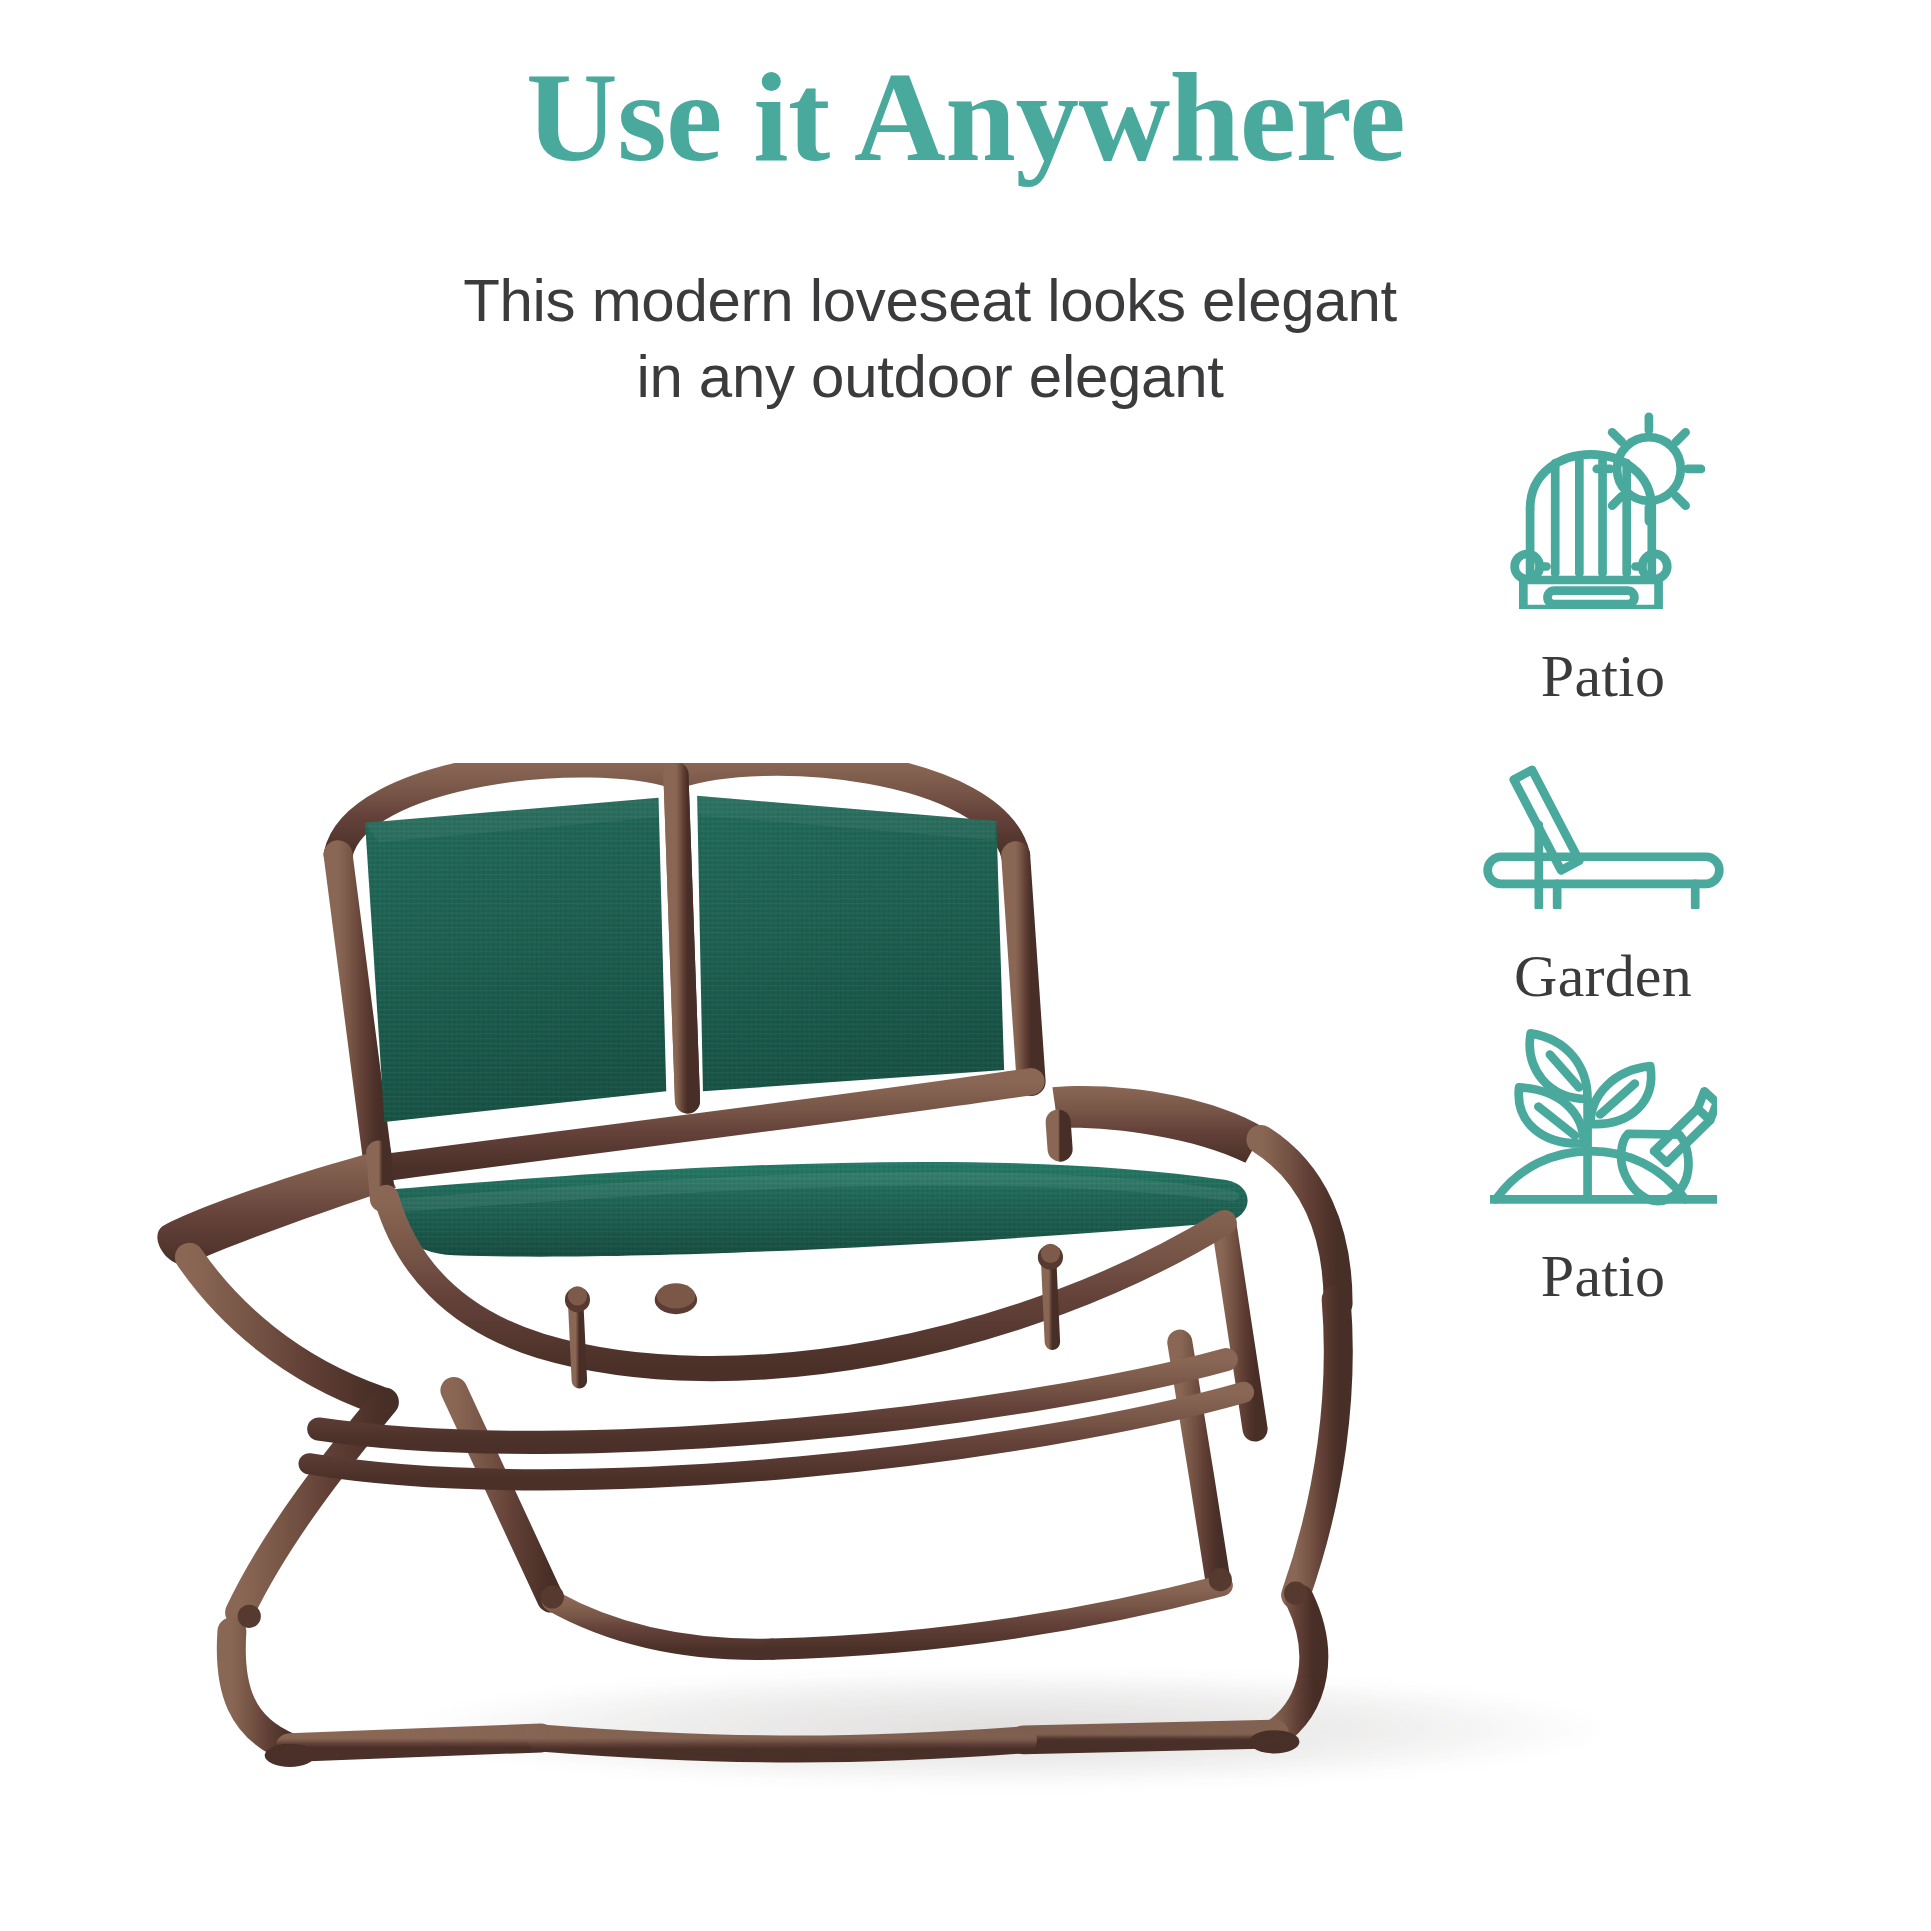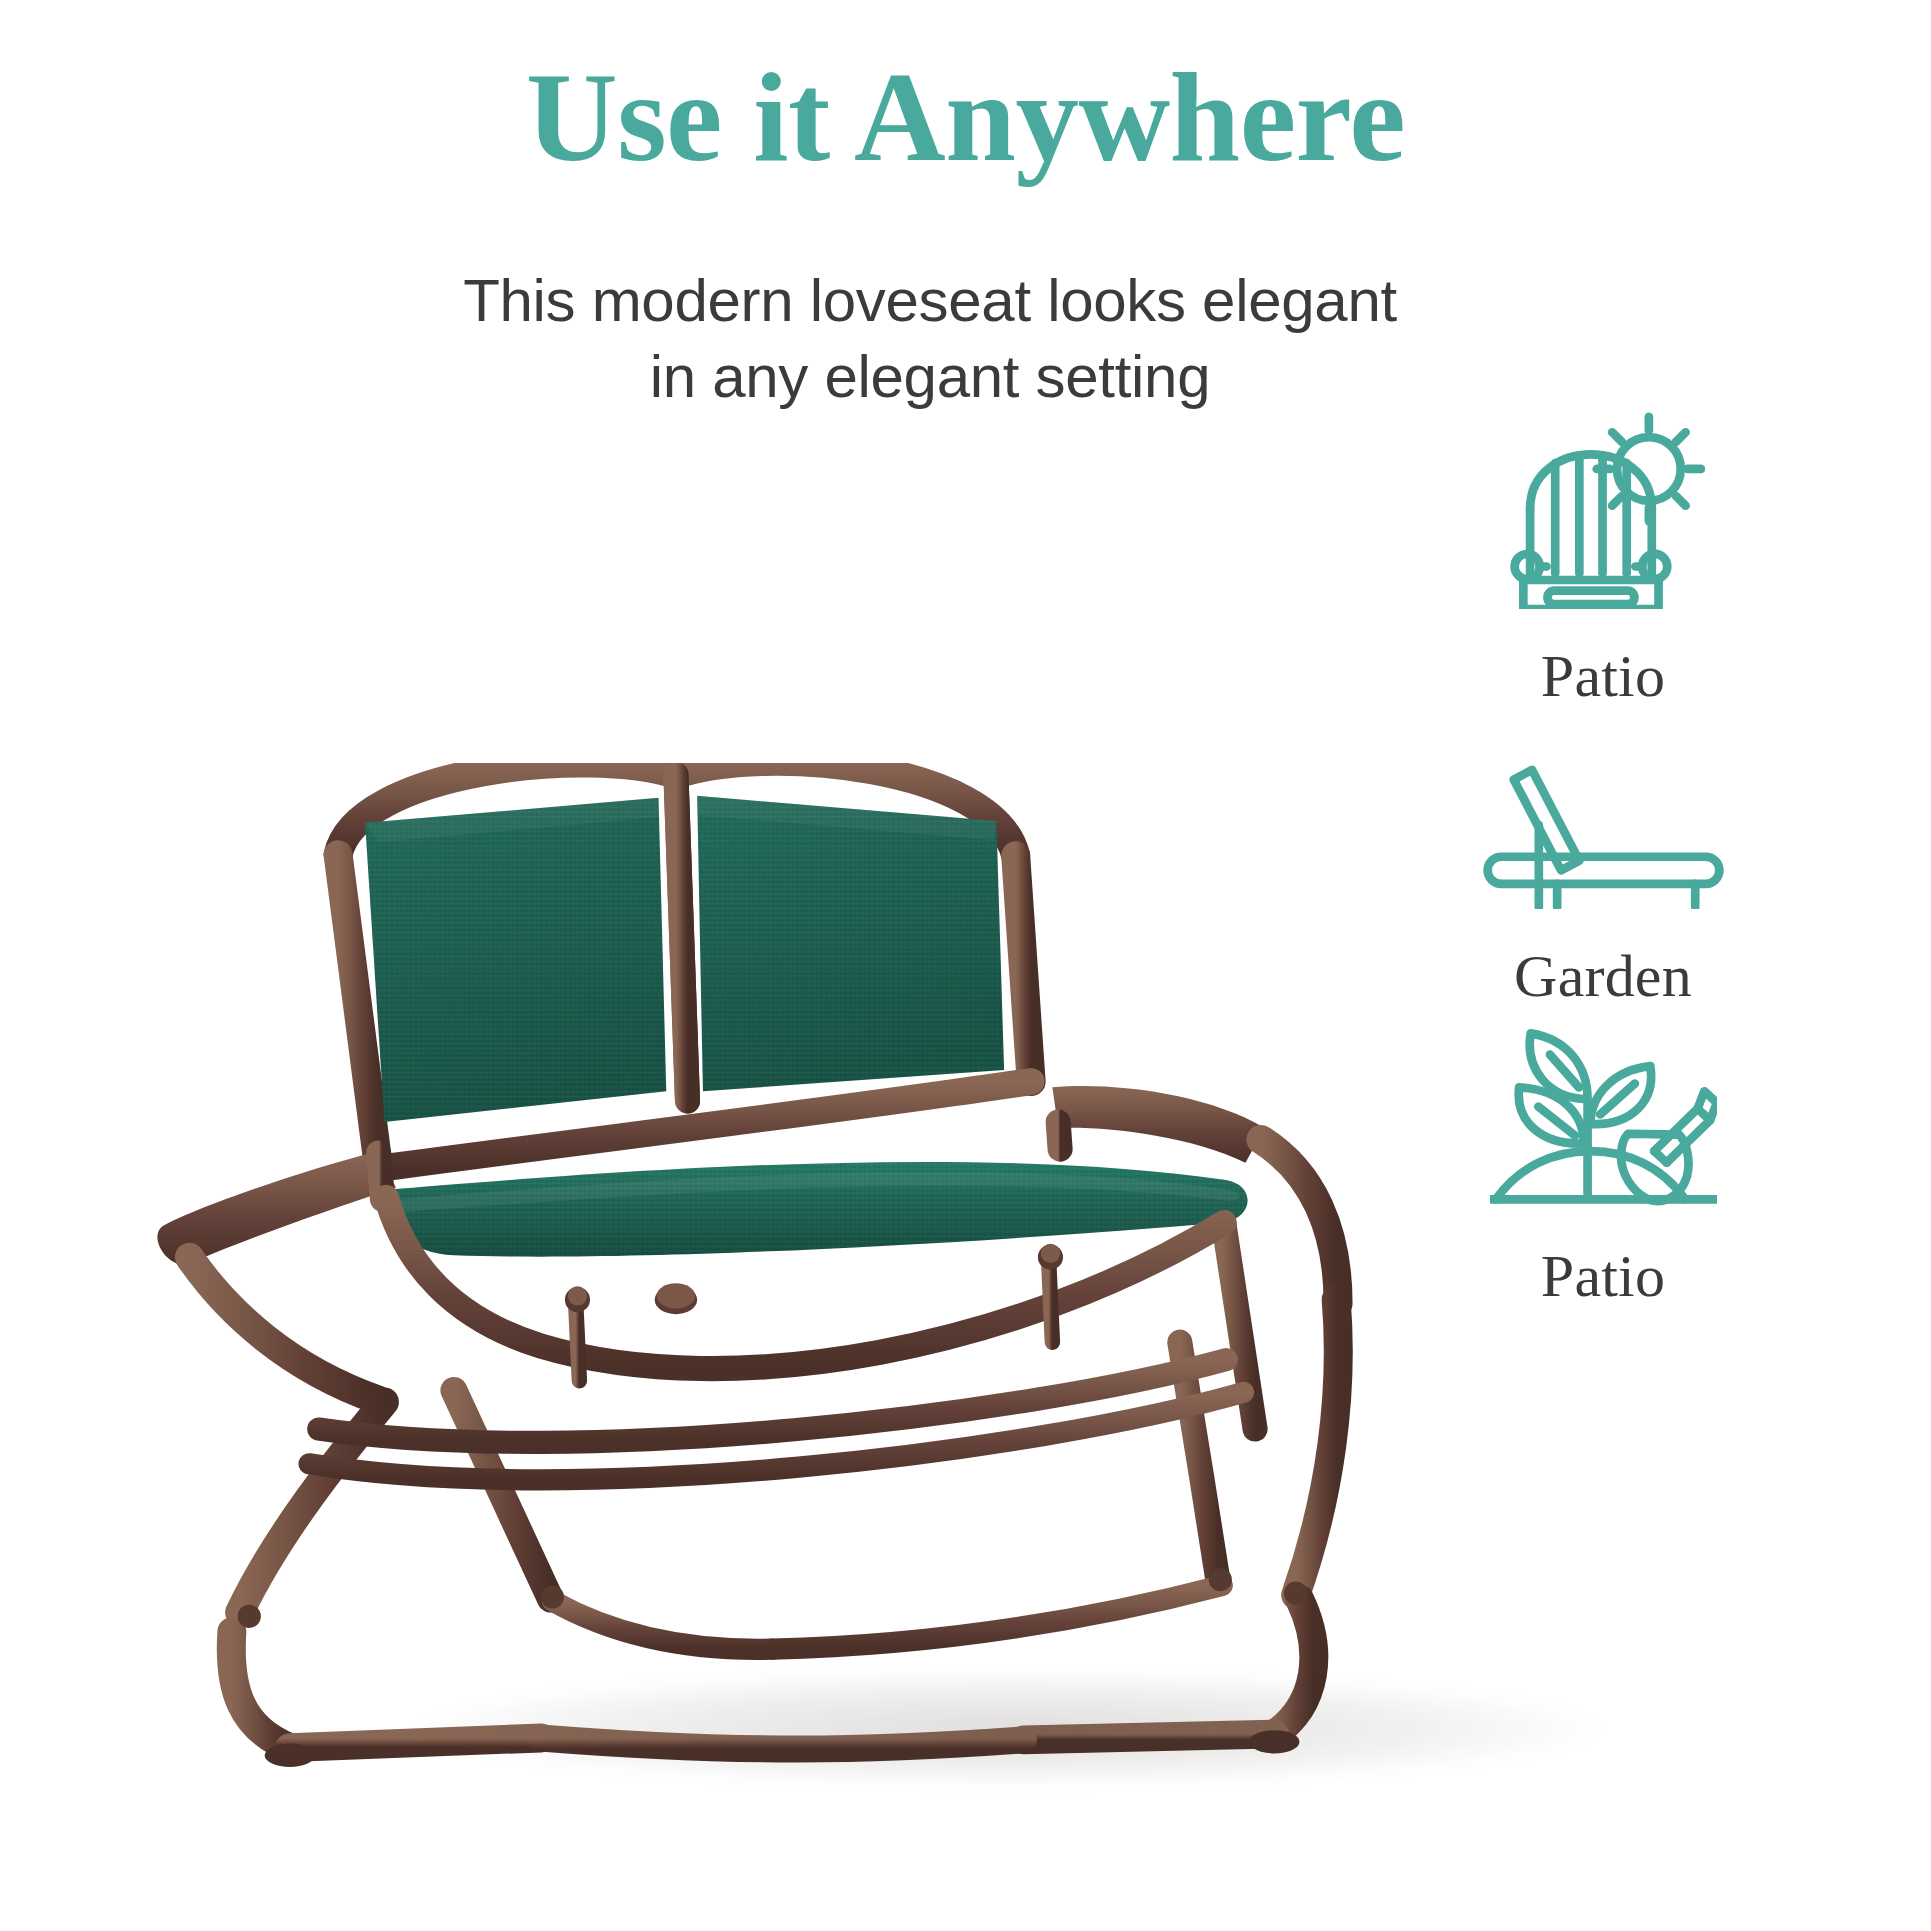--- a/index.html
+++ b/index.html
@@ -113,21 +113,21 @@
 </style>
 </head>
 <body>
 
 <div class="page">
 
   <div class="headline">Use it Anywhere</div>
 
   <div class="subtitle">
     <span class="l1">This modern loveseat looks elegant</span>
-    <span class="l2">in any elegant setting</span>
+    <span class="l2">in any outdoor elegant</span>
   </div>
 
   <div class="features">
 
     <div class="feature">
       <div class="feature-icon">
         <svg width="203" height="198" viewBox="0 0 210 205" fill="none" stroke="#49a99d" stroke-width="9" stroke-linecap="round" stroke-linejoin="round">
 
           <circle cx="152" cy="60" r="33"></circle>
           <line x1="152" y1="6" x2="152" y2="20"></line>

